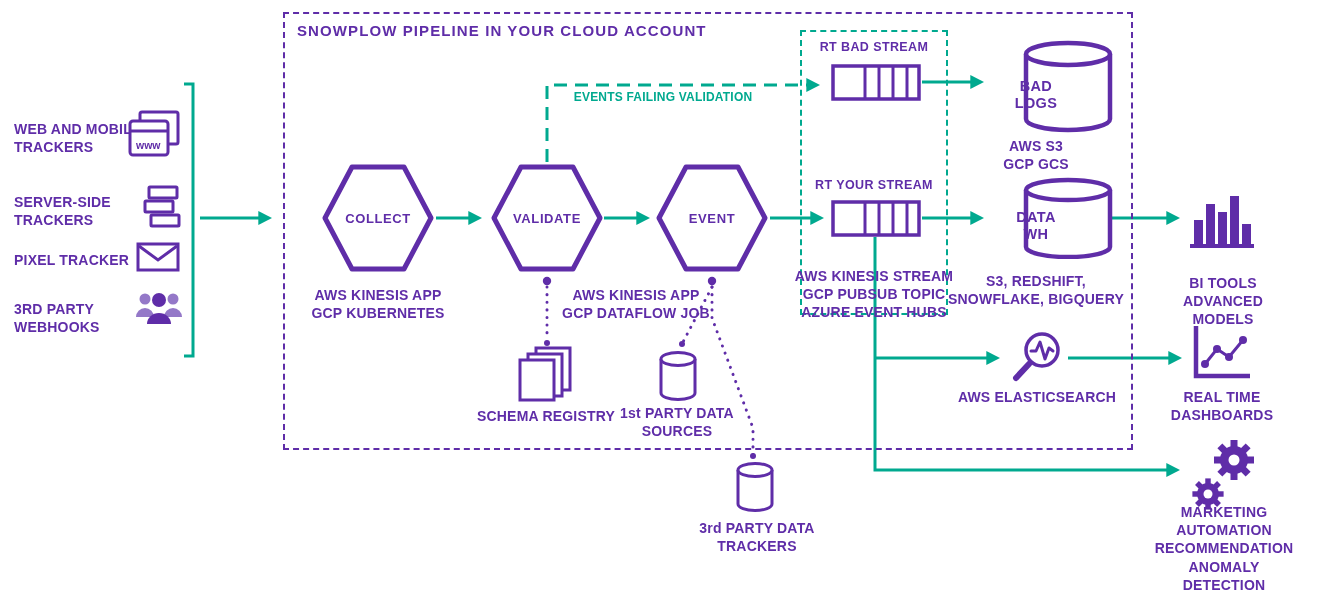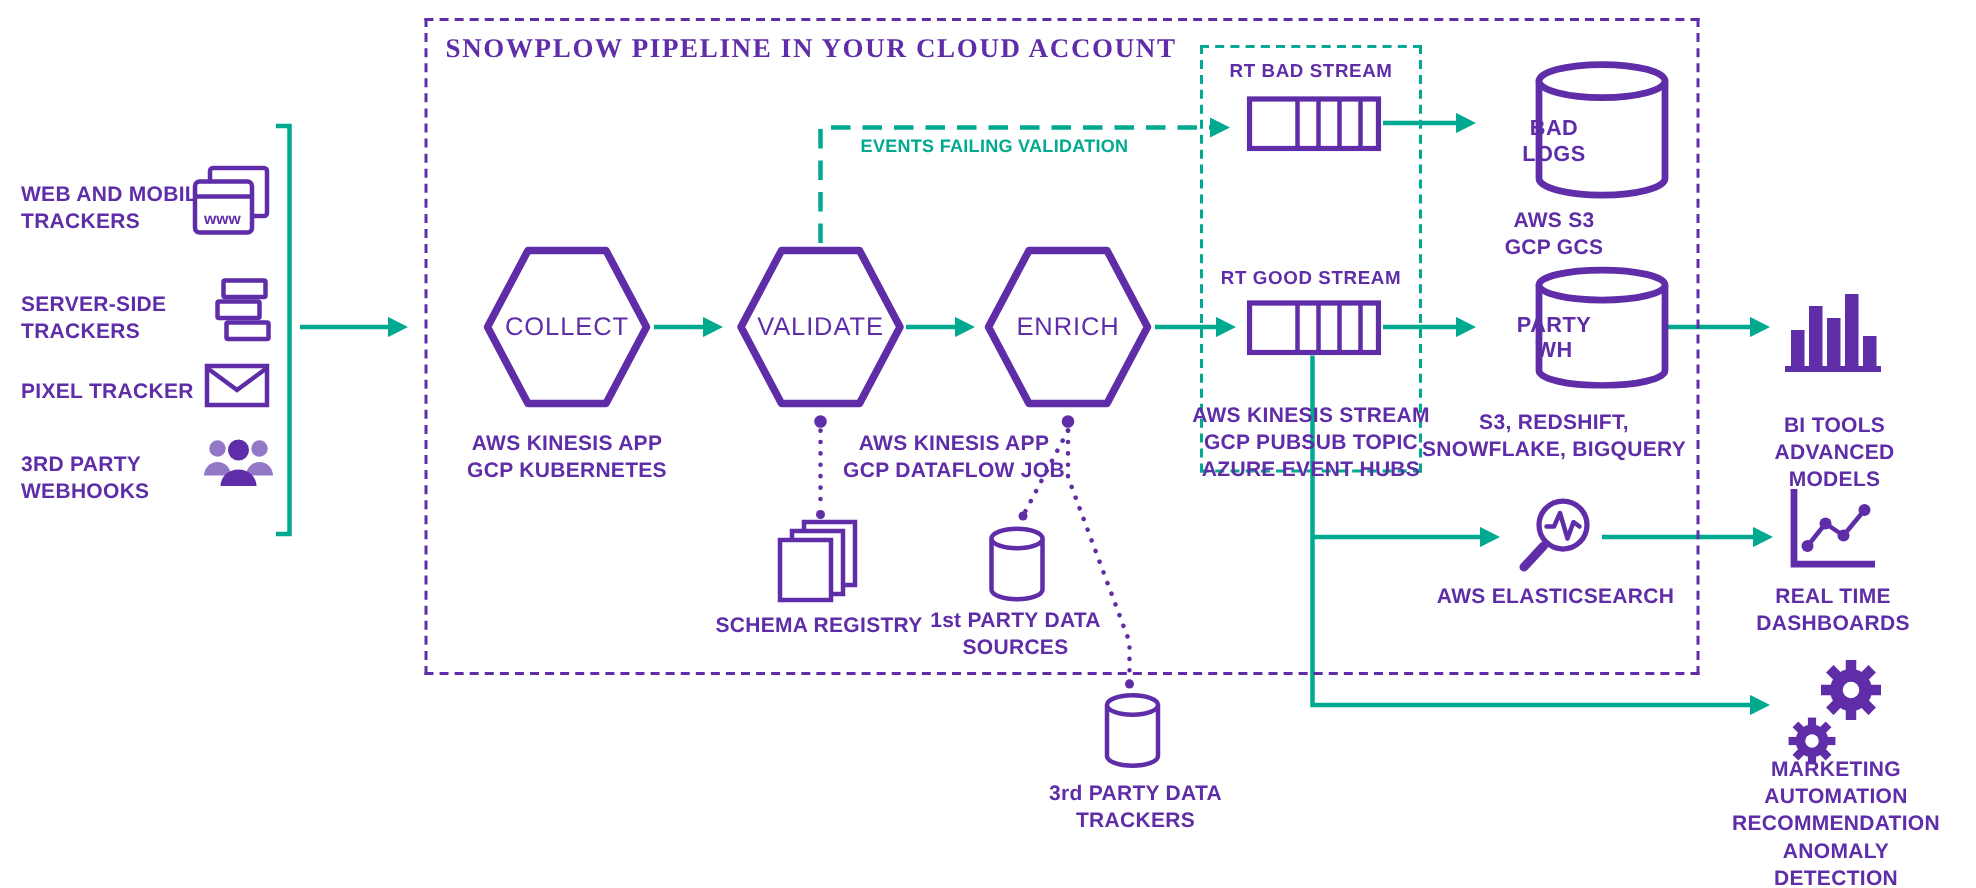--- a/index.html
+++ b/index.html
@@ -8,25 +8,25 @@
   .canvas { position:relative; width:1317px; height:592px; background:#fff; overflow:hidden; }
   .layer { position:absolute; left:0; top:0; pointer-events:none; }
   .abs { position:absolute; }
   .lbl { position:absolute; font-weight:bold; font-size:14px; color:var(--purple);
          white-space:pre-line; line-height:1.3; letter-spacing:.2px; }
   .lbl.c { transform:translateX(-50%); text-align:center; }
   .lbl.teal { color:var(--teal); font-size:12px; }
   .lbl.stream { font-size:12.5px; letter-spacing:.4px; }
   .box { position:absolute; border:2px dashed var(--purple); }
   .box.teal-border { border-color:var(--teal); }
-  .title { position:absolute; font-size:18px; color:var(--purple); letter-spacing:1.1px; font-weight:600;font-family:Liberation Serif, serif; }
+  .title { position:absolute; font-size:15px; color:var(--purple); letter-spacing:1.1px; font-weight:600; }
   .hex { position:absolute; width:112px; height:110px; }
   .hex svg { display:block; }
   .hex-label { position:absolute; inset:0; display:flex; align-items:center; justify-content:center;
-               font-weight:normal; font-size:17px; color:var(--purple); letter-spacing:.6px; }
+               font-weight:bold; font-size:13px; color:var(--purple); letter-spacing:.6px; }
   .hexpoly { fill:#fff; stroke:var(--purple); stroke-width:5; stroke-linejoin:round; }
   .cyl { position:absolute;padding-left:32px; }
   .cyl svg { display:block; }
   .cyl-text { position:absolute; inset:0; display:flex; align-items:center; justify-content:center;
               padding-top:16px; font-weight:bold; font-size:14.5px; color:var(--purple);
               white-space:pre-line; text-align:center; line-height:1.2; letter-spacing:.3px; }
   .ps { stroke:var(--purple); fill:none; }
   .psw { stroke:var(--purple); fill:#fff; }
   .pf { fill:var(--purple); }
   .lpf { fill:var(--lpurple); }
@@ -126,21 +126,21 @@
   <div class="hex" style="left:491px;top:163px">
     <svg width="112" height="110">
         <polygon class="hexpoly" points="3,55 30,4 82,4 109,55 82,106 30,106"></polygon>
       </svg>
     <span class="hex-label">VALIDATE</span>
   </div>
   <div class="hex" style="left:656px;top:163px">
     <svg width="112" height="110">
         <polygon class="hexpoly" points="3,55 30,4 82,4 109,55 82,106 30,106"></polygon>
       </svg>
-    <span class="hex-label">ENRICH</span>
+    <span class="hex-label">EVENT</span>
   </div>
 
   <div class="lbl c" style="left:378px;top:286px">AWS KINESIS APP
 GCP KUBERNETES</div>
   <div class="lbl c" style="left:636px;top:286px">AWS KINESIS APP
 GCP DATAFLOW JOB</div>
   <div class="lbl c teal" style="left:663px;top:90px">EVENTS FAILING VALIDATION</div>
 
   <svg class="abs" style="left:518px;top:346px" width="56" height="56">
     <g class="psw" stroke-width="3">
@@ -167,21 +167,21 @@
 
   <div class="box teal-border" style="left:800px;top:30px;width:148px;height:285px"></div>
   <div class="lbl c stream" style="left:874px;top:39px">RT BAD STREAM</div>
   <svg class="abs" style="left:831px;top:64px" width="90" height="37">
     <rect class="qr" x="2" y="2" width="86" height="33"></rect>
     <line class="ql" x1="34" y1="2" x2="34" y2="35"></line>
     <line class="ql" x1="48" y1="2" x2="48" y2="35"></line>
     <line class="ql" x1="62" y1="2" x2="62" y2="35"></line>
     <line class="ql" x1="76" y1="2" x2="76" y2="35"></line>
   </svg>
-  <div class="lbl c stream" style="left:874px;top:177px">RT GOOD STREAM</div>
+  <div class="lbl c stream" style="left:874px;top:177px">RT YOUR STREAM</div>
   <svg class="abs" style="left:831px;top:200px" width="90" height="37">
     <rect class="qr" x="2" y="2" width="86" height="33"></rect>
     <line class="ql" x1="34" y1="2" x2="34" y2="35"></line>
     <line class="ql" x1="48" y1="2" x2="48" y2="35"></line>
     <line class="ql" x1="62" y1="2" x2="62" y2="35"></line>
     <line class="ql" x1="76" y1="2" x2="76" y2="35"></line>
   </svg>
   <div class="lbl c" style="left:874px;top:267px">AWS KINESIS STREAM
 GCP PUBSUB TOPIC
 AZURE EVENT HUBS</div>
@@ -195,21 +195,21 @@
 LOGS</div>
   </div>
   <div class="lbl c" style="left:1036px;top:137px">AWS S3
 GCP GCS</div>
 
   <div class="cyl" style="left:991px;top:177px;width:90px;height:82px">
     <svg width="90" height="82">
       <path class="psw" stroke-width="4.5" d="M3,13 v57 a42,10 0 0 0 84,0 v-57"></path>
       <ellipse class="psw" stroke-width="4.5" cx="45" cy="13" rx="42" ry="10"></ellipse>
     </svg>
-    <div class="cyl-text">PARTY
+    <div class="cyl-text">DATA
 WH</div>
   </div>
   <div class="lbl c" style="left:1036px;top:272px">S3, REDSHIFT,
 SNOWFLAKE, BIGQUERY</div>
 
   <svg class="abs" style="left:1190px;top:184px" width="66" height="66">
     <g class="pf">
       <rect x="4" y="36" width="9" height="24"></rect>
       <rect x="16" y="20" width="9" height="40"></rect>
       <rect x="28" y="28" width="9" height="32"></rect>

